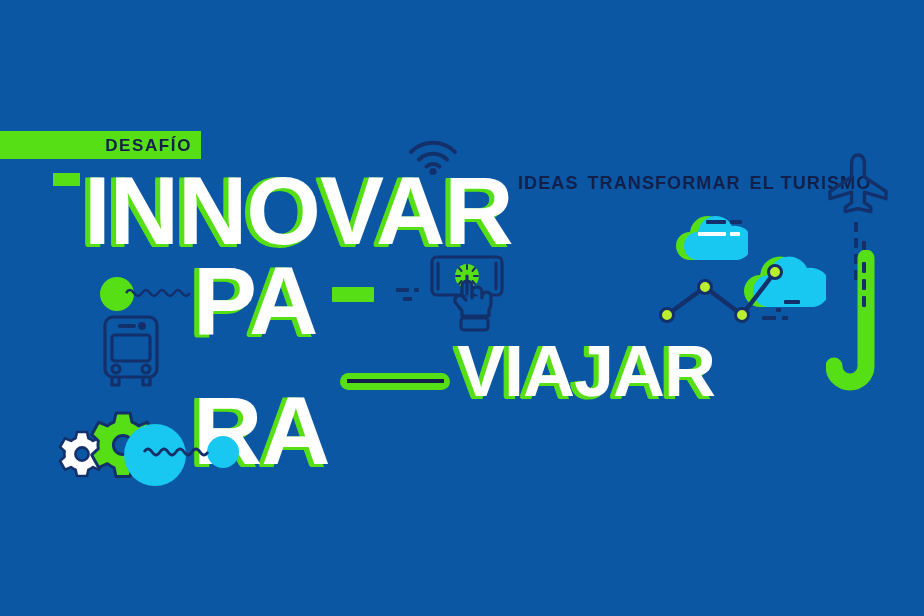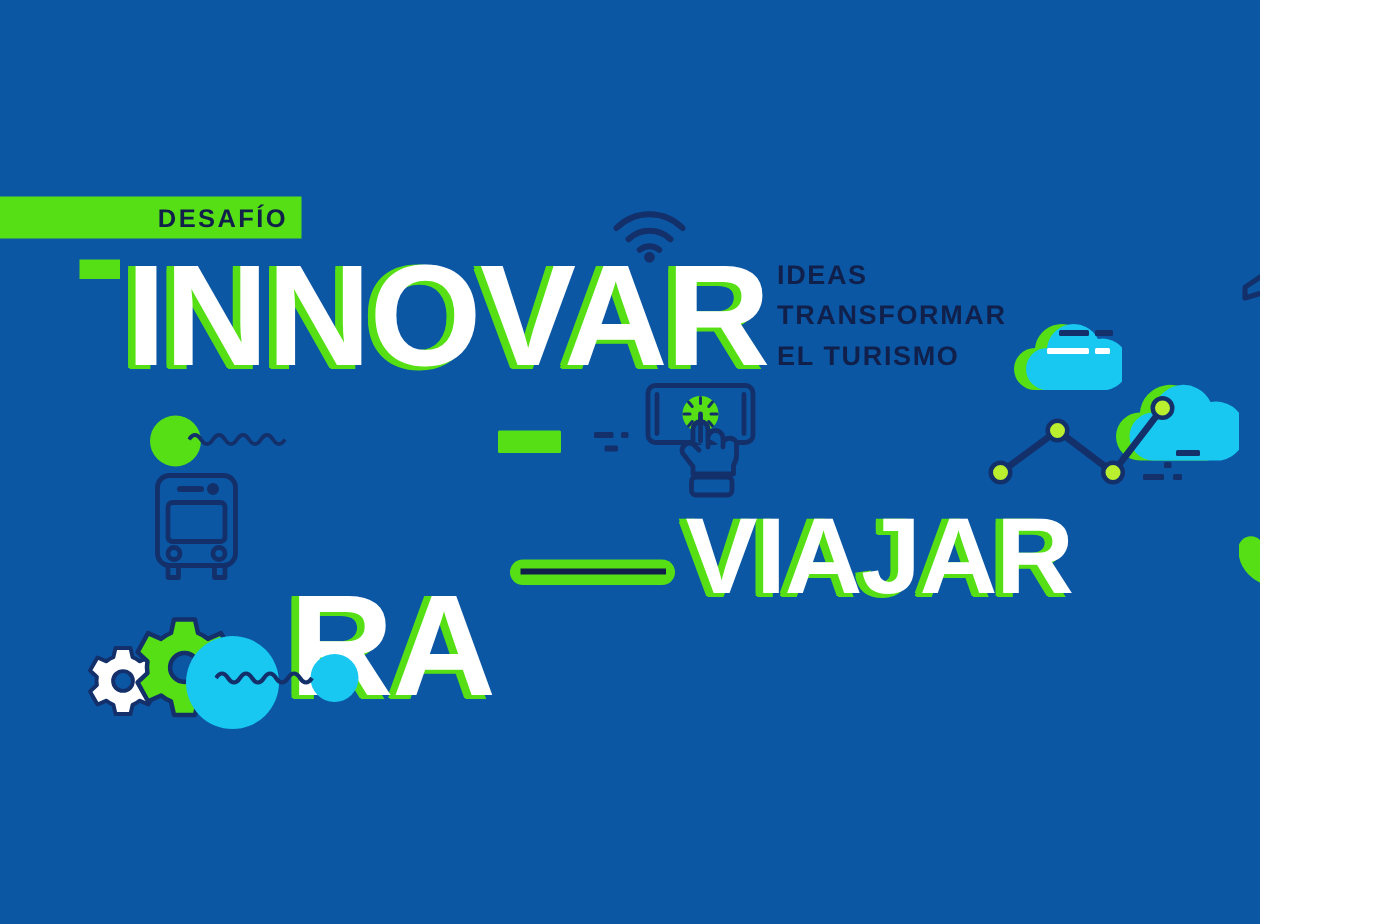--- a/index.html
+++ b/index.html
@@ -3,21 +3,21 @@
 <meta charset="utf-8">
 <style>
   * { box-sizing: border-box; margin: 0; padding: 0; }
   html, body {
     width: 924px; height: 616px;
     overflow: hidden;
     font-family: "Liberation Sans", sans-serif;
   }
   #poster {
     position: relative;
-    width: 840px; height: 616px;
+    width: 924px; height: 616px;
     background: #0b57a4;
     overflow: hidden;
   }
 
   
   #desafio-banner {
     position: absolute;
     left: 0; top: 131px;
     width: 201px; height: 28px;
     background: #56df14;
@@ -81,21 +81,21 @@
     left: 347px; top: 379px;
     width: 97px; height: 4px;
     background: #10204a;
   }
 
   
   #subcopy {
     position: absolute;
     left: 518px; top: 174px;
     display: flex;
-    flex-direction: column;
+    flex-direction: row;
     gap: 9px;
   }
   #subcopy .sline {
     font-family: "Liberation Sans", sans-serif;
     font-weight: 700;
     font-size: 18px;
     letter-spacing: 1.1px;
     color: #10204a;
     line-height: 1;
     white-space: nowrap;
@@ -116,20 +116,21 @@
 
 <div id="poster">
 
   <div id="desafio-banner">
     <span class="lbl">DESAFÍO</span>
   </div>
 
   <div id="tick-dash"></div>
 
   <div class="hl-line" id="hl-1">INNOVAR</div>
+  <div class="hl-line" id="hl-2">PA</div>
   <div id="pa-dash"></div>
   <div class="hl-line" id="hl-3">RA</div>
   <div id="ra-dash"></div>
   <div id="ra-dash-core"></div>
   <div class="hl-line" id="hl-4" style="left:457px; top:335px; font-size:72px;">VIAJAR</div>
 
   <div id="subcopy">
     <div class="sline">IDEAS</div>
     <div class="sline">TRANSFORMAR</div>
     <div class="sline">EL TURISMO</div>

